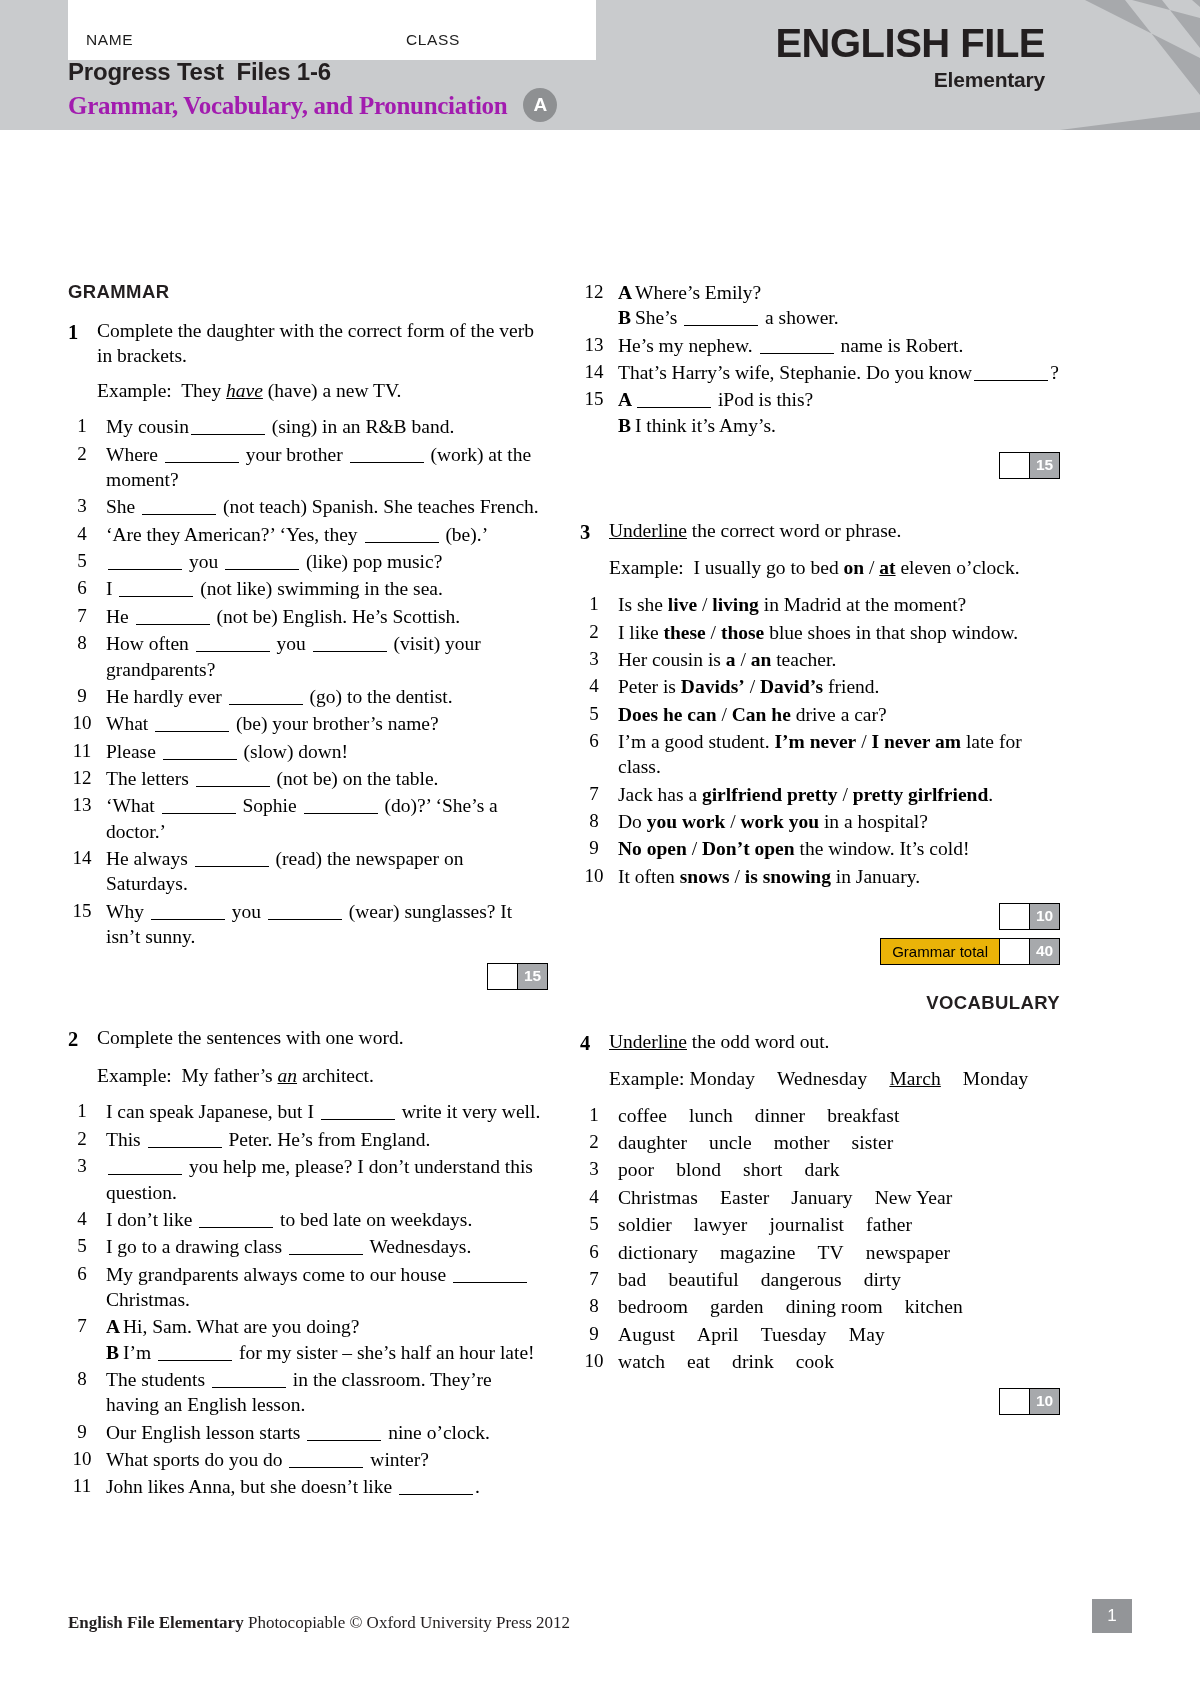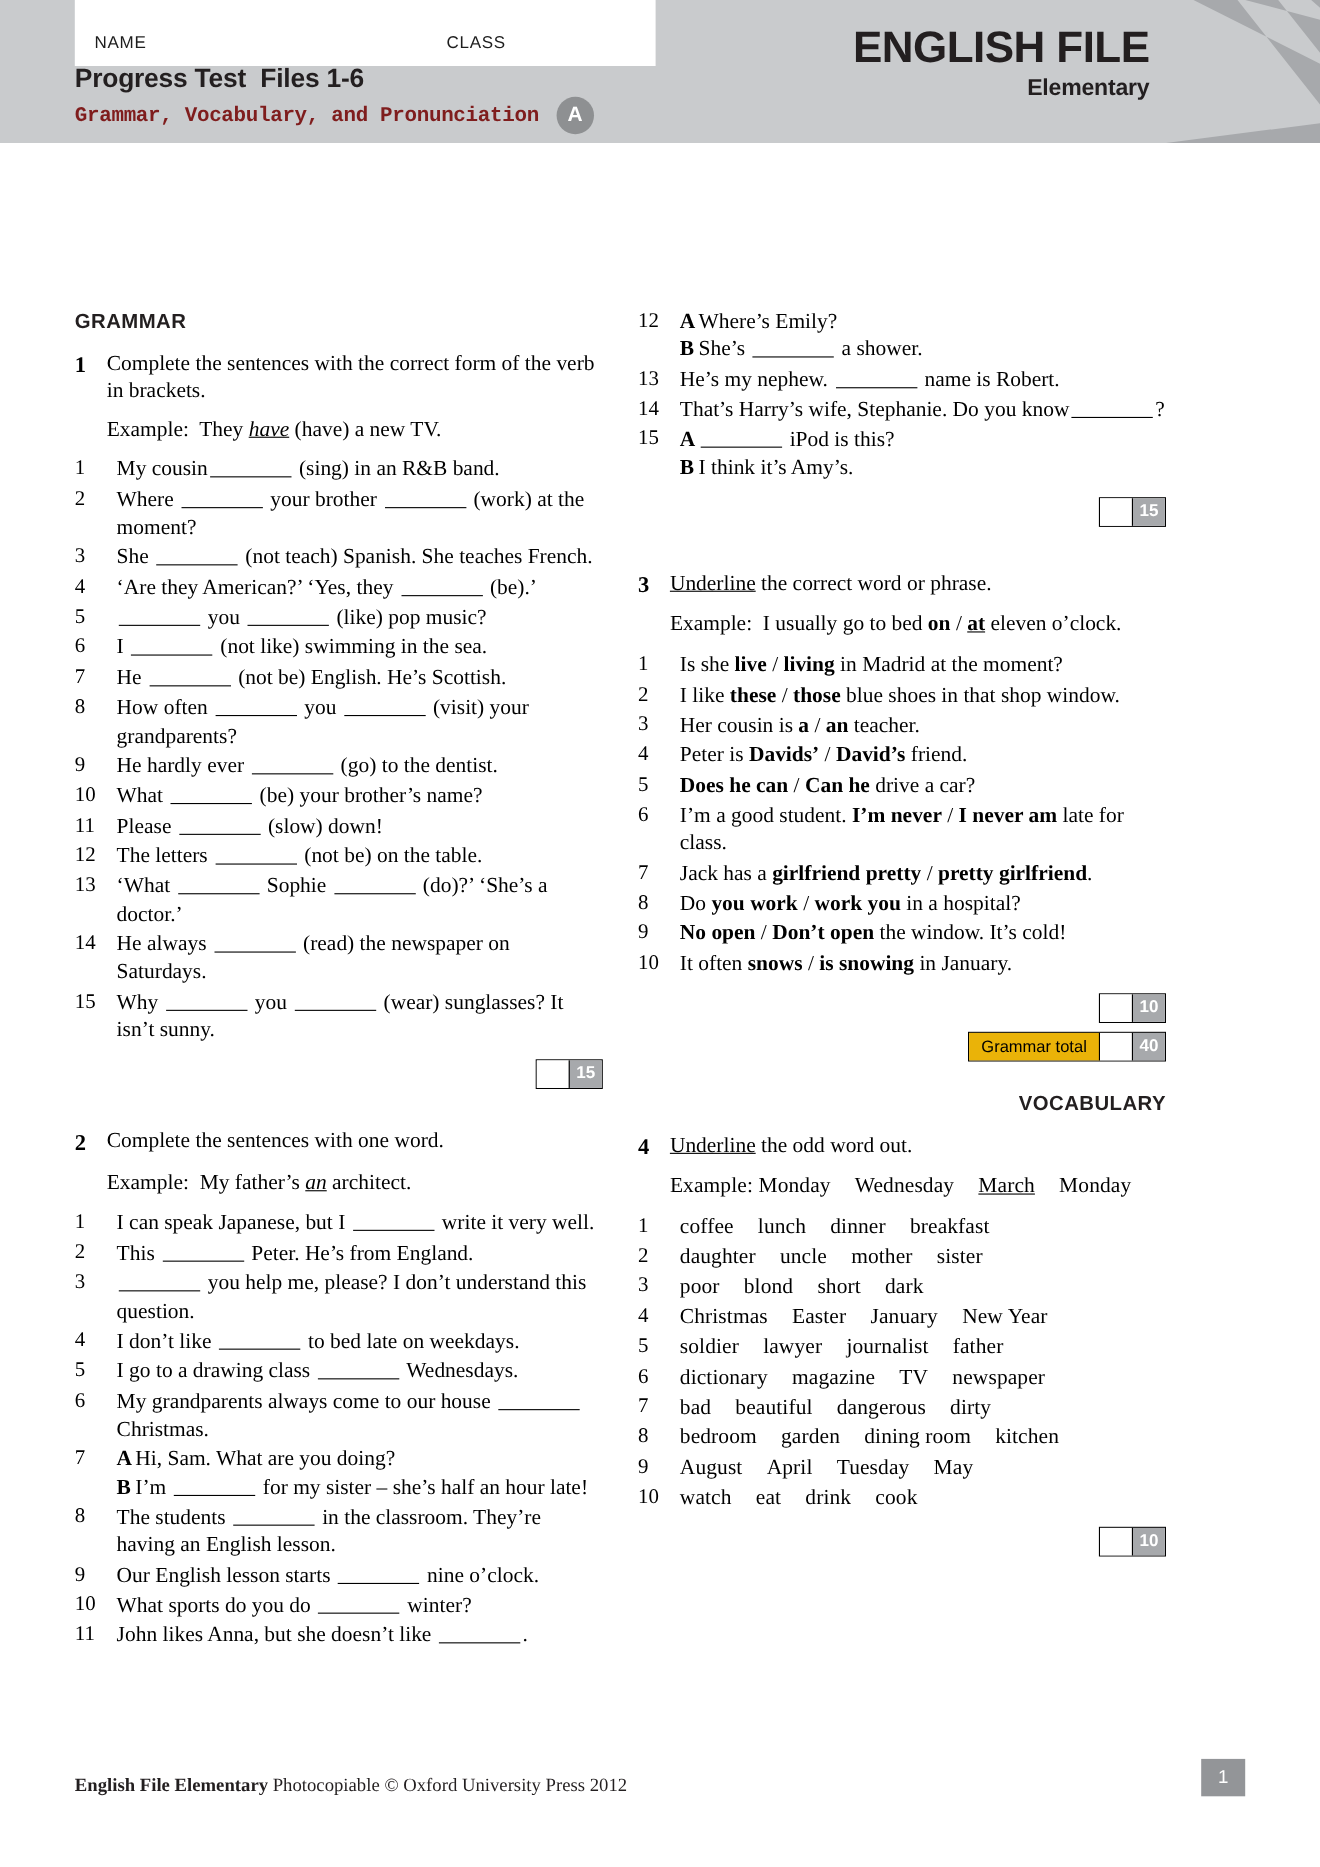--- a/index.html
+++ b/index.html
@@ -36,22 +36,22 @@
 
   .titleblock { position:absolute; left:68px; top:58px; }
   .t1 {
     font-family:"Liberation Sans", sans-serif;
     font-weight:bold; font-size:24px; color:#231f20;
     letter-spacing:-0.2px; line-height:1.18;
     white-space:pre;
   }
   .t2row { display:flex; align-items:center; margin-top:2px; }
   .t2 {
-    font-family:Liberation Mono, monospace;
-    font-weight:bold; font-size:19px; color:#7f1d1d;
+    font-family:Liberation Serif, serif;
+    font-weight:bold; font-size:25px; color:#a21caf;
     letter-spacing:-0.3px; line-height:1.18;
   }
   .versionbadge {
     margin-left:16px;
     width:34px; height:34px; border-radius:50%;
     background:#8e9092; color:#fff;
     font-family:"Liberation Sans", sans-serif;
     font-weight:bold; font-size:19px;
     display:flex; align-items:center; justify-content:center;
   }
@@ -100,21 +100,21 @@
   }
   .example i { font-style:italic; text-decoration:underline; }
 
   ol.items { list-style:none; margin:0; padding:0; }
   ol.items > li {
     display:flex; margin-bottom:2px;
     line-height:1.30;
   }
   ol.items > li .n {
     flex:0 0 38px; width:38px;
-    text-align:left; padding-right:10px;
+    text-align:center; padding-right:10px;
     font-size:19px;
   }
   ol.items > li .tx { flex:1; font-size:19.5px; }
   .gap { display:inline-block; border-bottom:1px solid #000;
          width:74px; vertical-align:-2px; margin:0 2px; }
   .ab { font-weight:bold; display:inline-block; width:17px; }
   .dlg { display:block; }
   .dlg + .dlg { margin-top:0px; }
   b { font-weight:bold; }
   .uu { text-decoration:underline; }
@@ -193,21 +193,21 @@
 
 <div class="page">
 
   <div class="col col-left">
 
     <div class="sechead">GRAMMAR</div>
 
     <div class="ex">
       <div class="ex-head">
         <div class="ex-num">1</div>
-        <div class="ex-rubric">Complete the sentences with the correct form of the verb in brackets.</div>
+        <div class="ex-rubric">Complete the daughter with the correct form of the verb in brackets.</div>
       </div>
       <div class="example">
         <span>Example:</span>&nbsp;
         <span>They </span><i>have</i><span> (have) a new TV.</span>
       </div>
       <ol class="items" id="ex1-items">
           <li>
             <span class="n">1</span>
             <span class="tx">My cousin<span class="gap"></span> (sing) in an R&amp;B band.</span>
           </li>

